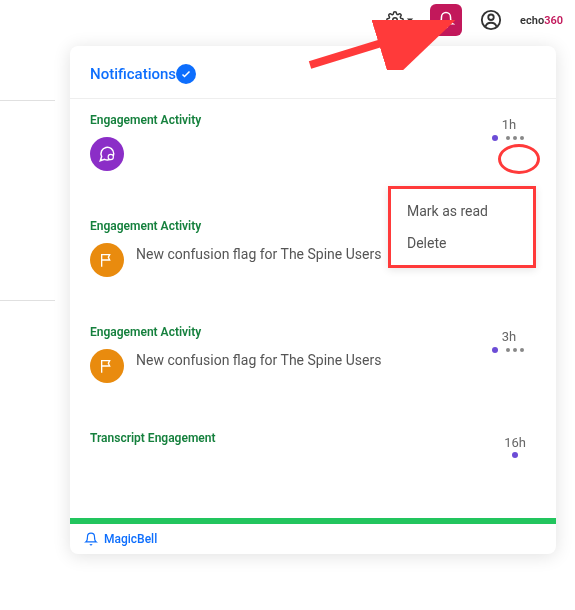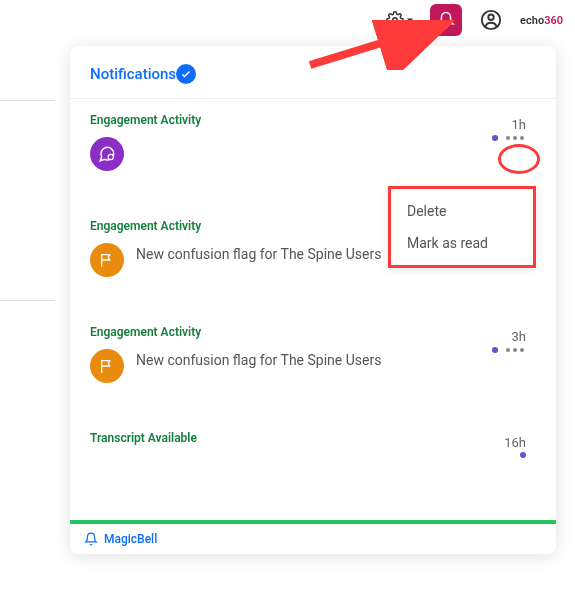--- a/index.html
+++ b/index.html
@@ -151,21 +151,21 @@
   flex: 1;
   padding-right: 70px;
   padding-top: 2px;
 }
 .notif-meta {
   position: absolute;
   right: 4px;
   top: -20px;
   display: flex;
   flex-direction: column;
-  align-items: flex-end;
+  align-items: center;
   gap: 2px;
 }
 .notif-time {
   font-size: 13px;
   color: #666;
 }
 .notif-dots {
   display: flex;
   align-items: center;
   gap: 6px;
@@ -182,21 +182,21 @@
   cursor: pointer;
   padding: 2px;
 }
 .more-btn span {
   width: 4px;
   height: 4px;
   background: #888;
   border-radius: 50%;
 }
 .panel-footer {
-  border-top: 4px solid #22c55e;
+  border-top: 6px solid #22c55e;
   padding: 8px 14px;
   display: flex;
   align-items: center;
   gap: 6px;
 }
 .footer-text {
   font-size: 12px;
   color: #0d6efd;
   font-weight: 500;
 }
@@ -352,21 +352,21 @@
                 <span></span>
               </div>
           </div>
         </div>
       </div>
     </div>
 
     <div class="group-sep"></div>
 
     <div class="notif-group">
-      <div class="group-title">Transcript Available</div>
+      <div class="group-title">Transcript Engagement</div>
       <div class="notif-item">
         <div class="notif-meta">
           <span class="notif-time">16h</span>
           <div class="notif-dots">
             <span class="unread-dot"></span>
           </div>
         </div>
       </div>
     </div>
 
@@ -376,15 +376,15 @@
     <svg width="14" height="14" viewBox="0 0 24 24">
         <path fill="none" stroke="#0d6efd" stroke-width="2" d="M18 8a6 6 0 00-12 0c0 7-3 9-3 9h18s-3-2-3-9M13.73 21a2 2 0 01-3.46 0"></path>
       </svg>
     <span class="footer-text">MagicBell</span>
   </div>
 </div>
 
 <div class="circle-annotation"></div>
 
 <div class="context-menu">
+  <div class="context-item">Mark as read</div>
   <div class="context-item">Delete</div>
-  <div class="context-item">Mark as read</div>
 </div>
 
 </body></html>

